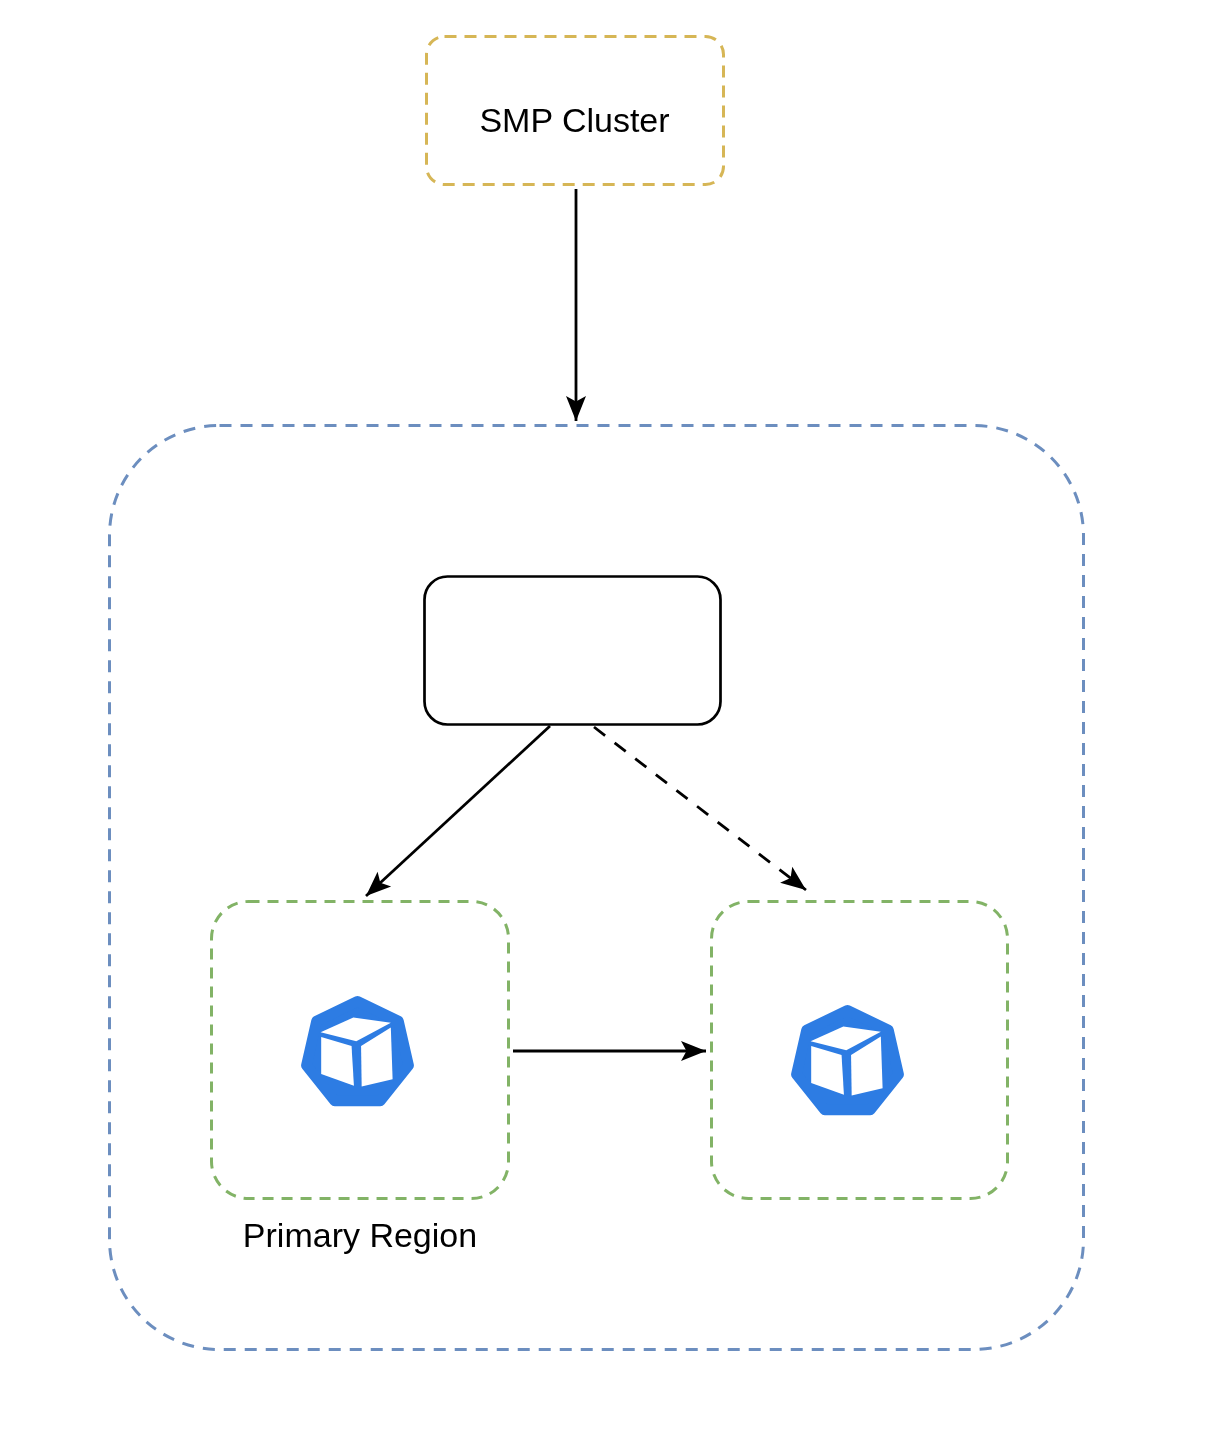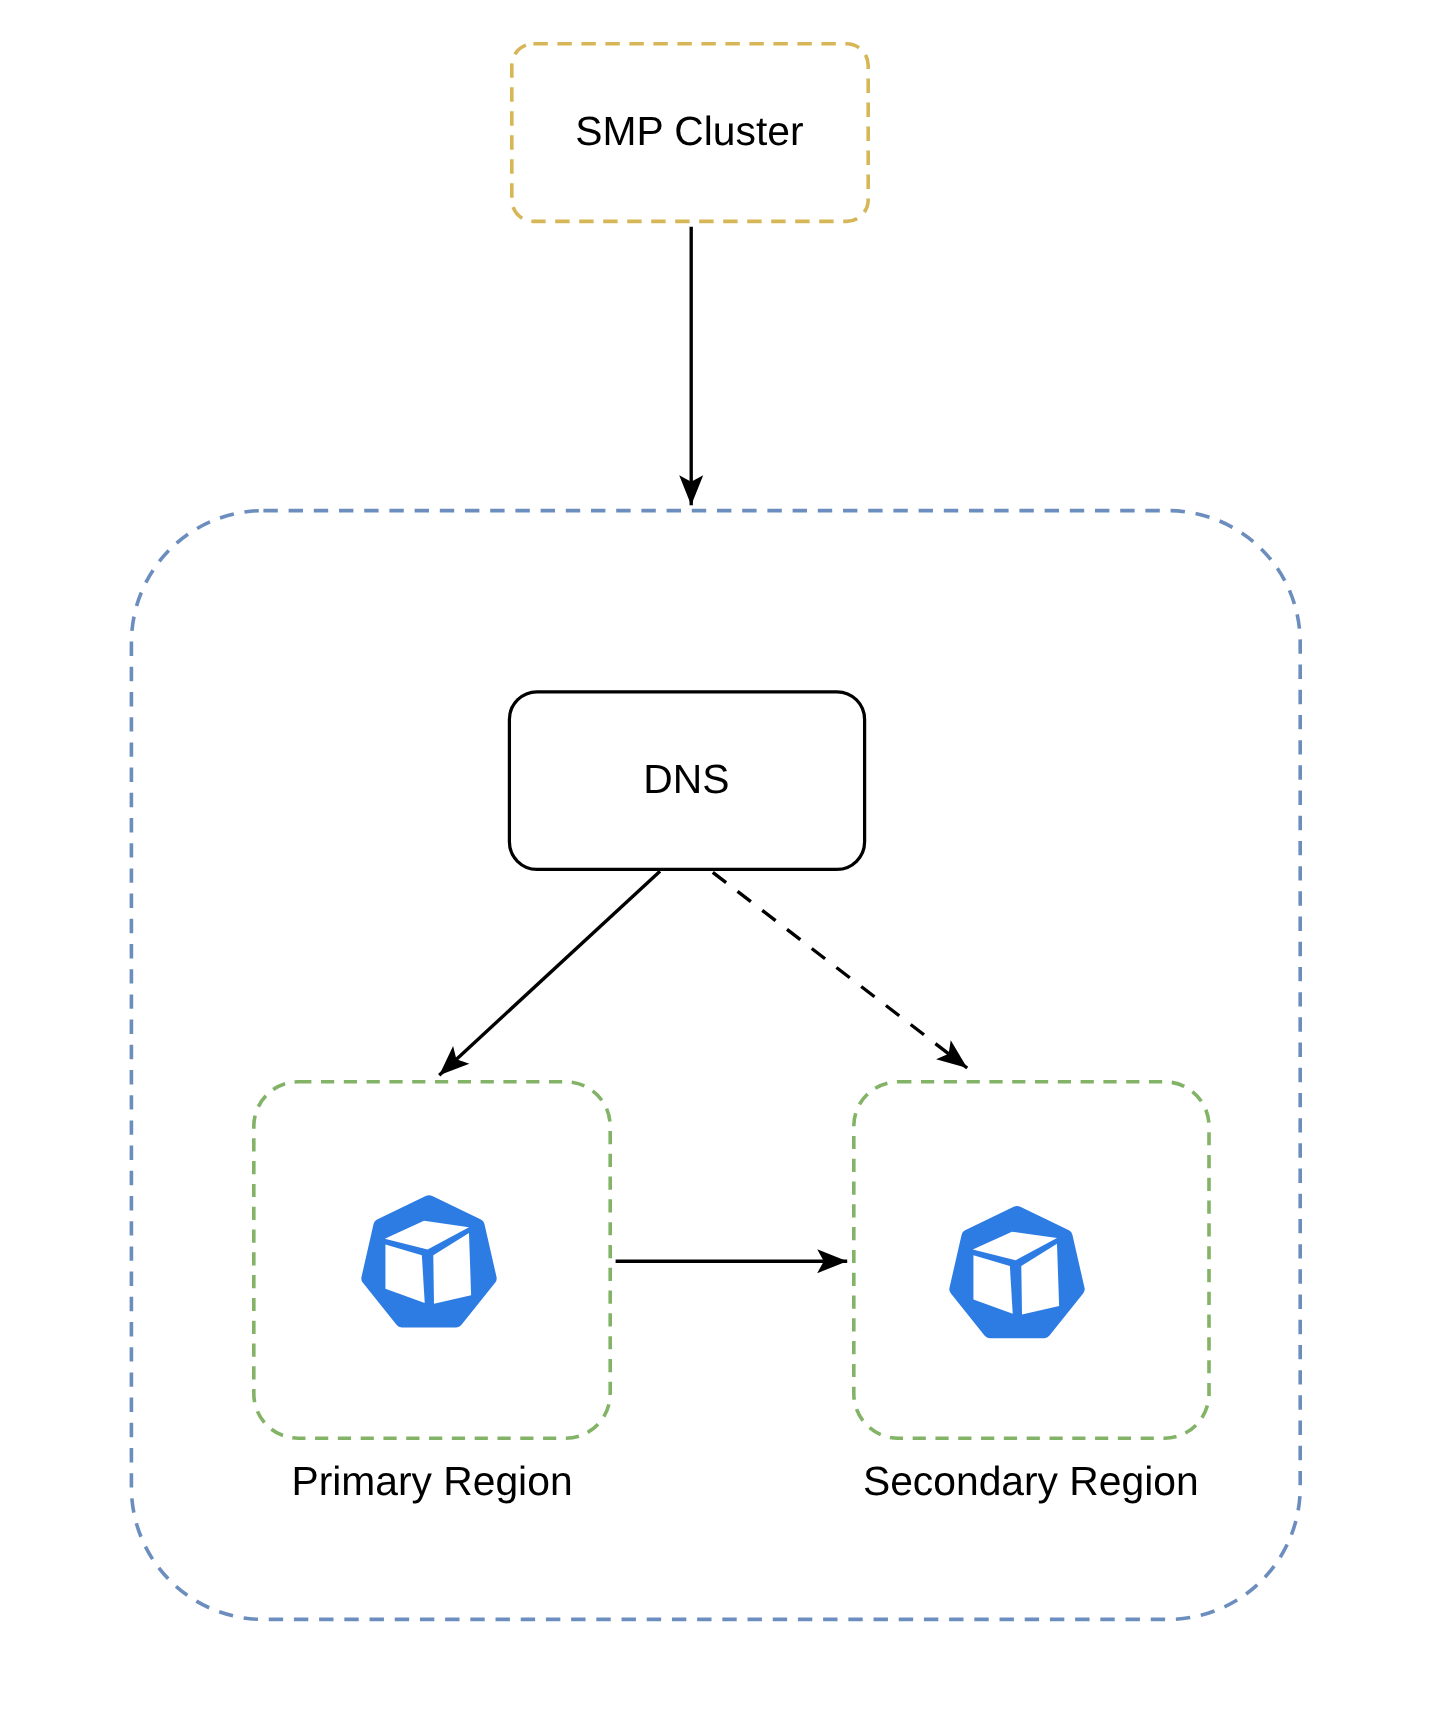--- a/index.html
+++ b/index.html
@@ -39,21 +39,21 @@
     display: flex;
     align-items: center;
     justify-content: center;
     text-align: center;
     font-size: 34px;
     line-height: 1.2;
     color: var(--text, #000000);
     white-space: nowrap;
     pointer-events: none;
   }
-  .label-smp       { left: 426px; top: 36px;   width: 297px; height: 148px; }
+  .label-smp       { left: 426px; top: 46px;   width: 297px; height: 148px; }
   .label-dns       { left: 424px; top: 576px;  width: 296px; height: 148px; }
   .label-primary   { left: 210px; top: 1212px; width: 300px; height: 46px; text-align: center; }
   .label-secondary { left: 710px; top: 1212px; width: 298px; height: 46px; }
   
   .k8s-icon { position: absolute; width: 119px; height: 119px; }
   .icon-primary   { left: 298px; top: 993px; }
   .icon-secondary { left: 788px; top: 1002px; }
   .heptagon {
     fill: var(--icon-blue, #2D7CE3);
     stroke: var(--icon-blue, #2D7CE3);
@@ -80,23 +80,21 @@
     <rect class="node-box region" x="211.5" y="901.5" width="297" height="297" rx="37"></rect>
     <rect class="node-box region" x="711.5" y="901.5" width="296" height="297" rx="37"></rect>
 
     <line class="edge" x1="576" y1="189" x2="576" y2="421" marker-end="url(#arrowhead)"></line>
     <line class="edge" x1="550" y1="726" x2="366" y2="896" marker-end="url(#arrowhead)"></line>
     <line class="edge dashed" x1="594" y1="727" x2="806" y2="890" marker-end="url(#arrowhead)"></line>
     <line class="edge" x1="513" y1="1051" x2="706" y2="1051" marker-end="url(#arrowhead)"></line>
   </svg>
 
   <div class="node-label label-smp">SMP Cluster</div>
-  <div class="node-label label-dns">DNS</div>
   <div class="node-label label-primary">Primary Region</div>
-  <div class="node-label label-secondary">Secondary Region</div>
 
   <svg class="k8s-icon icon-primary" viewBox="0 0 100 100">
     <polygon class="heptagon" points="50,7 84.4,23.6 92.9,60.8 69.1,90.6 30.9,90.6 7.1,60.8 15.6,23.6"></polygon>
     <polygon class="cube-face" points="19,33 46.5,20.5 78,25 49,40.5"></polygon>
     <polygon class="cube-face" points="19.5,37 45,44.5 47,78 19.5,68"></polygon>
     <polygon class="cube-face" points="53,44.5 78,29 79.5,72.5 53.5,78.5"></polygon>
   </svg>
 
   <svg class="k8s-icon icon-secondary" viewBox="0 0 100 100">
     <polygon class="heptagon" points="50,7 84.4,23.6 92.9,60.8 69.1,90.6 30.9,90.6 7.1,60.8 15.6,23.6"></polygon>

